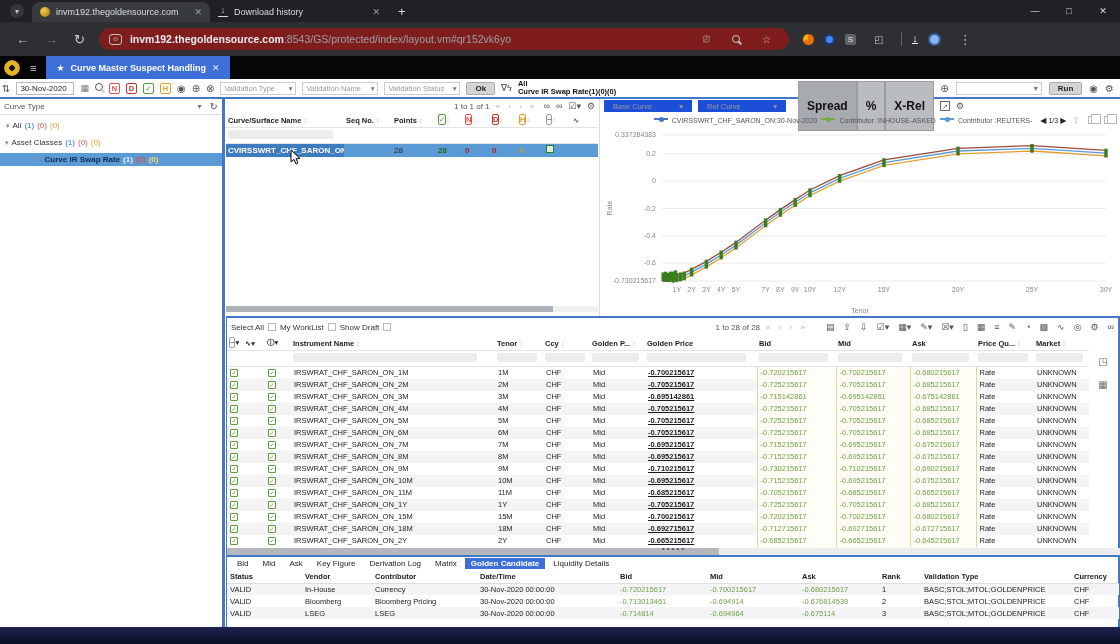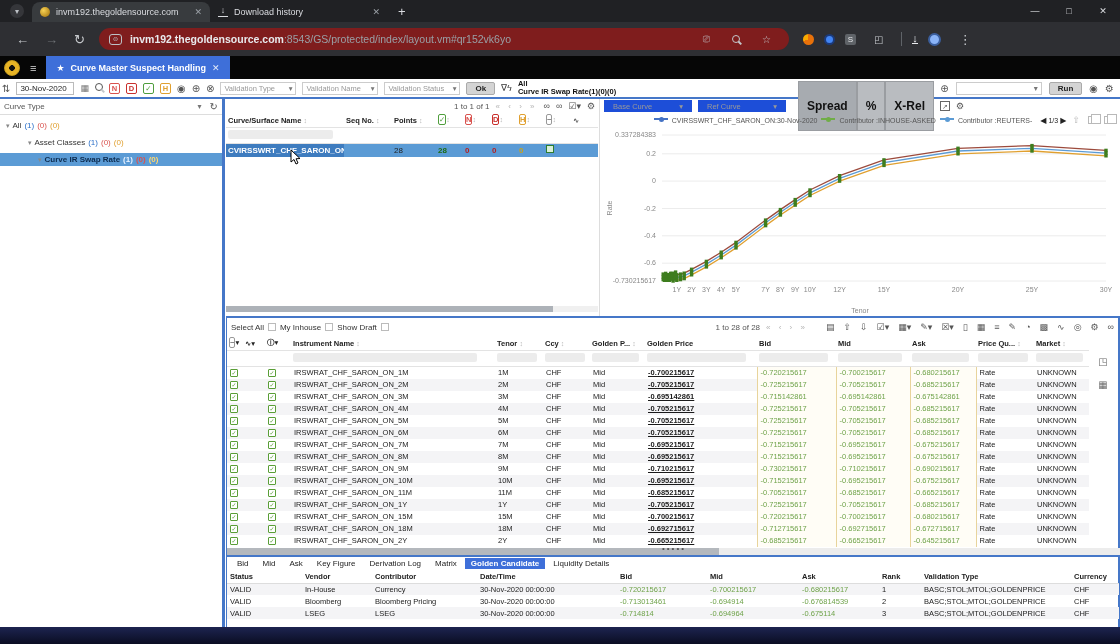--- a/index.html
+++ b/index.html
@@ -259,21 +259,21 @@
       <span class="car">▾</span>
       <span class="rf">↻</span>
     </div>
     <div class="titem lv0" style="padding-left: 6px;">
       <span class="car">▾</span>
       <span>All</span>
         <span class="cnt1">(1)</span>
         <span class="cnt2">(0)</span>
         <span class="cnt3">(0)</span>
     </div>
-      <div class="titem lv1" style="padding-left: 28px;">
+      <div class="titem lv1" style="padding-left: 5px;">
       <span class="car">▾</span>
       <span>Asset Classes</span>
         <span class="cnt1">(1)</span>
         <span class="cnt2">(0)</span>
         <span class="cnt3">(0)</span>
     </div>
       <div class="titem sel" style="padding-left: 38px;">
       <span class="car">▾</span>
       <span>Curve IR Swap Rate</span>
         <span class="cnt1">(1)</span>
@@ -500,21 +500,21 @@
         <rect x="430.3" y="22.3" width="3.4" height="3.4" fill="#3e7d1e"></rect>
         <rect x="504.3" y="27.1" width="3.4" height="3.4" fill="#3e7d1e"></rect>
       </svg>
     <div class="tenor-lab">Tenor</div>
   </div>
 
   <div class="lower">
     <div class="ip-top">
       <span>Select All</span>
       <span class="chkbox"></span>
-      <span>My Inhouse</span>
+      <span>My WorkList</span>
       <span class="chkbox"></span>
       <span>Show Draft</span>
       <span class="chkbox"></span>
       <span class="ip-pg">
         <span>1 to 28 of 28</span>
         <span class="pg-arrows">« ‹ › »</span>
       </span>
       <span class="ip-icons">
         <span>▤</span>
         <span>⇧</span>

